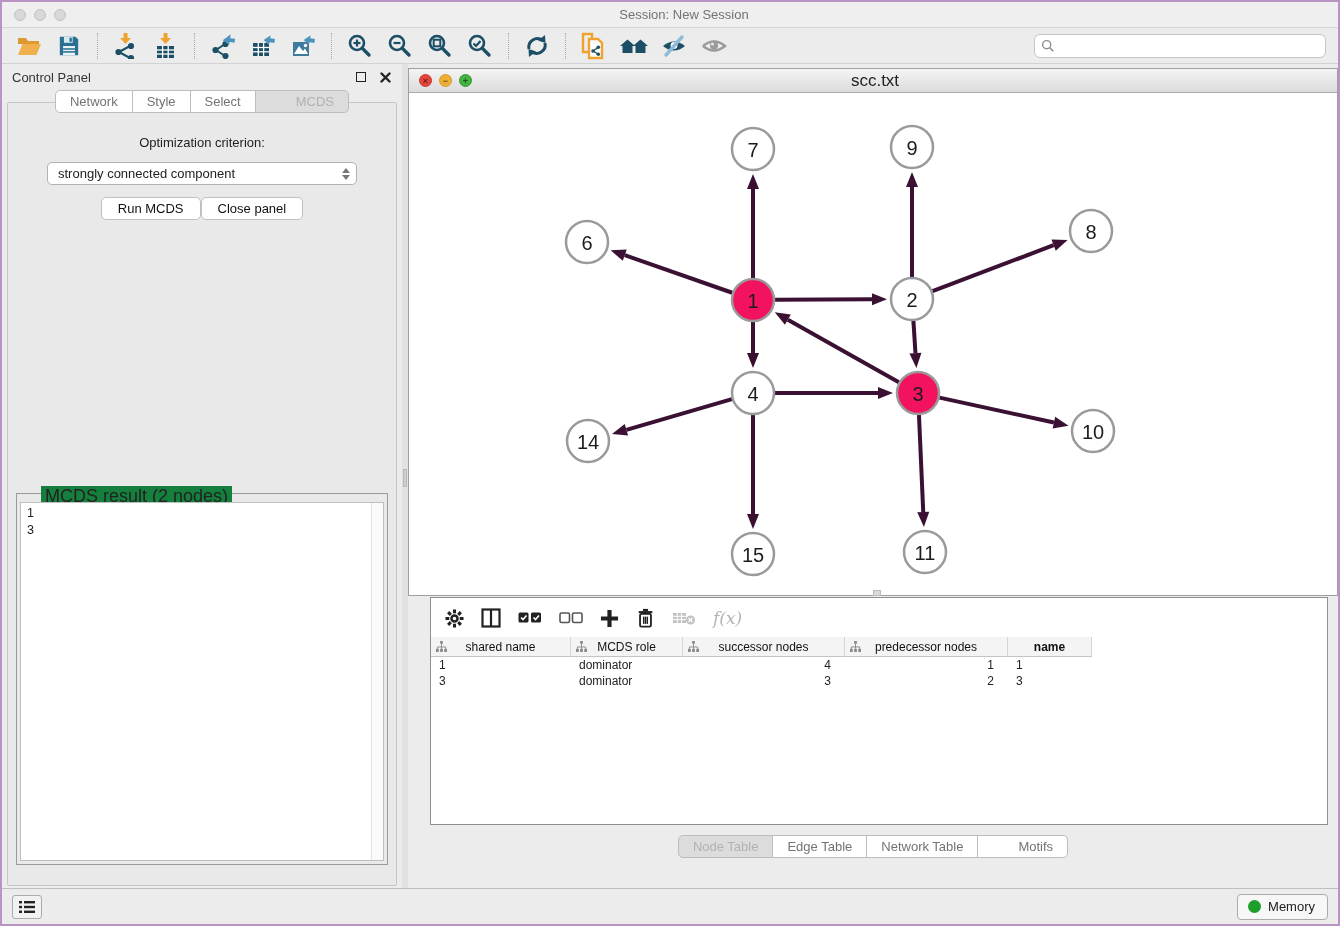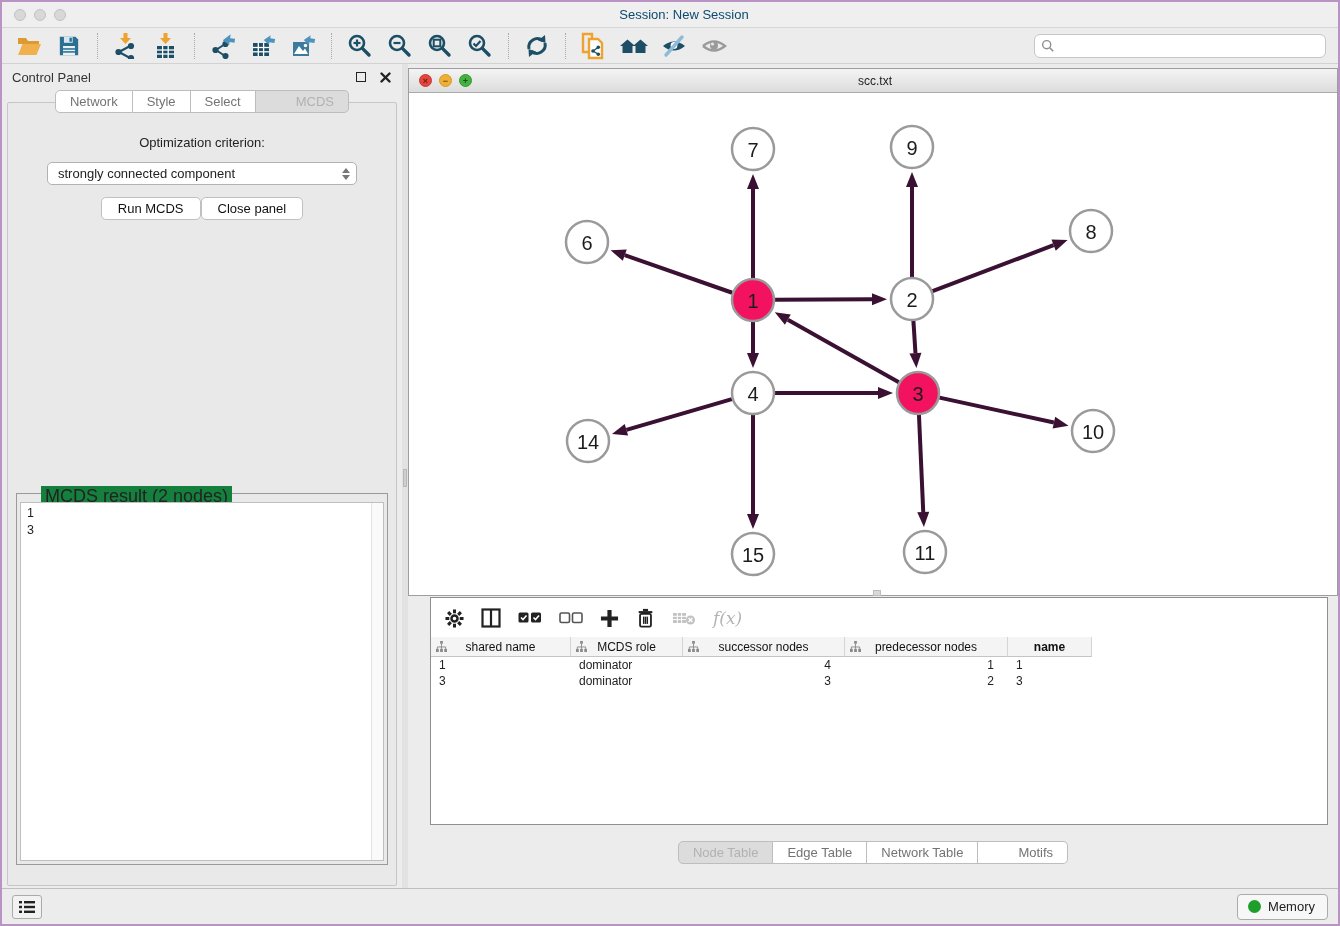--- a/index.html
+++ b/index.html
@@ -6,21 +6,21 @@
   html,body { width:1340px; height:926px; }
   body { font-family:"Liberation Sans", sans-serif; font-size:13px; color:#222; }
   .page { width:1340px; height:926px; border:2px solid #BA93C5; background:#ECECEC;
           display:flex; flex-direction:column; overflow:hidden; }
 
   
   .titlebar { height:26px; position:relative; background:#EFEFEF; border-bottom:1px solid #D6D6D6;
               display:flex; align-items:center; flex:none; }
   .tl-group { display:flex; gap:8px; margin-left:12px; }
   .tl { width:12px; height:12px; border-radius:50%; background:#D8D8D8; border:1px solid #C2C2C2; }
-  .title-text { position:absolute; left:0; right:0; text-align:center; color:#0c4a6e; font-size:13px;padding-left:28px; }
+  .title-text { position:absolute; left:0; right:0; text-align:center; color:#737373; font-size:13px;padding-left:28px; }
 
   
   .toolbar { height:36px; flex:none; display:flex; align-items:center; padding:0 12px; gap:10px;
              background:#ECECEC; border-bottom:1px solid #D2D2D2; }
   .tbi { width:30px; height:28px; display:flex; align-items:center; justify-content:center; }
   .tb-sep { width:1px; height:26px; border-left:1px dotted #A9A9A9; margin:0 3px; }
   .searchbox { margin-left:auto; width:292px; height:24px; background:#fff; border:1px solid #C6C6C6;
                border-radius:6px; display:flex; align-items:center; padding:0 6px; gap:4px; }
   .searchbox input { border:none; outline:none; flex:1; font-size:12px; font-family:"Liberation Sans",sans-serif; background:transparent; }
 
@@ -64,42 +64,42 @@
   .rregion { flex:1; display:flex; flex-direction:column; min-width:0; background:#ECECEC; }
   .netwin { margin-top:4px; border:1px solid #9E9E9E; background:#fff; flex:none; }
   .netwin-titlebar { height:24px; background:linear-gradient(#F4F4F4,#DCDCDC); border-bottom:1px solid #ABABAB;
                      display:flex; align-items:center; position:relative; }
   .nw-lights { display:flex; gap:7px; margin-left:10px; }
   .nwl { width:13px; height:13px; border-radius:50%; display:flex; align-items:center; justify-content:center;
          font-size:9px; font-weight:bold; color:rgba(0,0,0,0.55); }
   .nwl.red { background:#E4453C; border:1px solid #C63A32; }
   .nwl.yellow { background:#EFAF34; border:1px solid #D49A28; }
   .nwl.green { background:#44B240; border:1px solid #36992F; }
-  .nw-title { position:absolute; left:4px; right:0; text-align:center; font-size:12px; color:#222; }
+  .nw-title { position:absolute; left:4px; right:0; text-align:center; font-size:17px; color:#222; }
   .net-canvas { height:502px; background:#fff; position:relative; }
   .canvas-handle { position:absolute; left:50%; bottom:-1px; width:8px; height:6px; background:#D9D9D9; border:1px solid #BDBDBD; }
 
   
   .tp-header { height:26px; flex:none; display:flex; align-items:center; padding:0 12px; gap:10px; }
   .tp-title { font-size:13px; color:#333; margin-right:auto; }
   .tp-content { margin:1px 10px 0 22px; height:228px; flex:none; background:#fff; border:1px solid #8F8F8F;
                 display:flex; flex-direction:column; overflow:hidden; }
   .tp-toolbar { display:flex; align-items:center; gap:17px; padding:9px 14px 8px 14px; }
   .tpi { display:flex; align-items:center; justify-content:center; height:22px; }
   .fx { font-family:"DejaVu Serif", serif; font-style:italic; font-size:17px; color:#B3B3B3; }
   .tbl-head { display:flex; flex:none; }
   .th { background:#F4F4F4; border-bottom:1px solid #C4C4C4; border-right:1px solid #D5D5D5;
         height:20px; display:flex; align-items:center; justify-content:center; gap:6px;
         font-size:12px; color:#111; position:relative; }
   .th .colicon { position:absolute; left:5px; }
   .tbl-body .tr { display:flex; height:16px; align-items:center; font-size:12px; }
   .td { overflow:hidden; white-space:nowrap; }
   .td.l { padding-left:8px; text-align:left; }
   .td.r { padding-right:14px; text-align:right; }
-  .tp-tabs { display:flex; justify-content:center; margin-top:16px; flex:none; }
+  .tp-tabs { display:flex; justify-content:center; margin-top:10px; flex:none; }
 
   
   .statusbar { height:36px; flex:none; border-top:1px solid #BFBFBF; background:#ECECEC;
                display:flex; align-items:center; padding:0 10px; }
   .status-left-btn { width:30px; height:24px; background:#F2F2F2; border:1px solid #ABABAB; border-radius:3px;
                      display:flex; align-items:center; justify-content:center; }
   .memory-btn { margin-left:auto; height:26px; background:#F7F7F7; border:1px solid #ABABAB; border-radius:4px;
                 display:flex; align-items:center; gap:7px; padding:0 12px 0 10px; font-size:13px; }
   .mem-dot { width:13px; height:13px; border-radius:50%; background:#1E9E2B; }
 </style>

